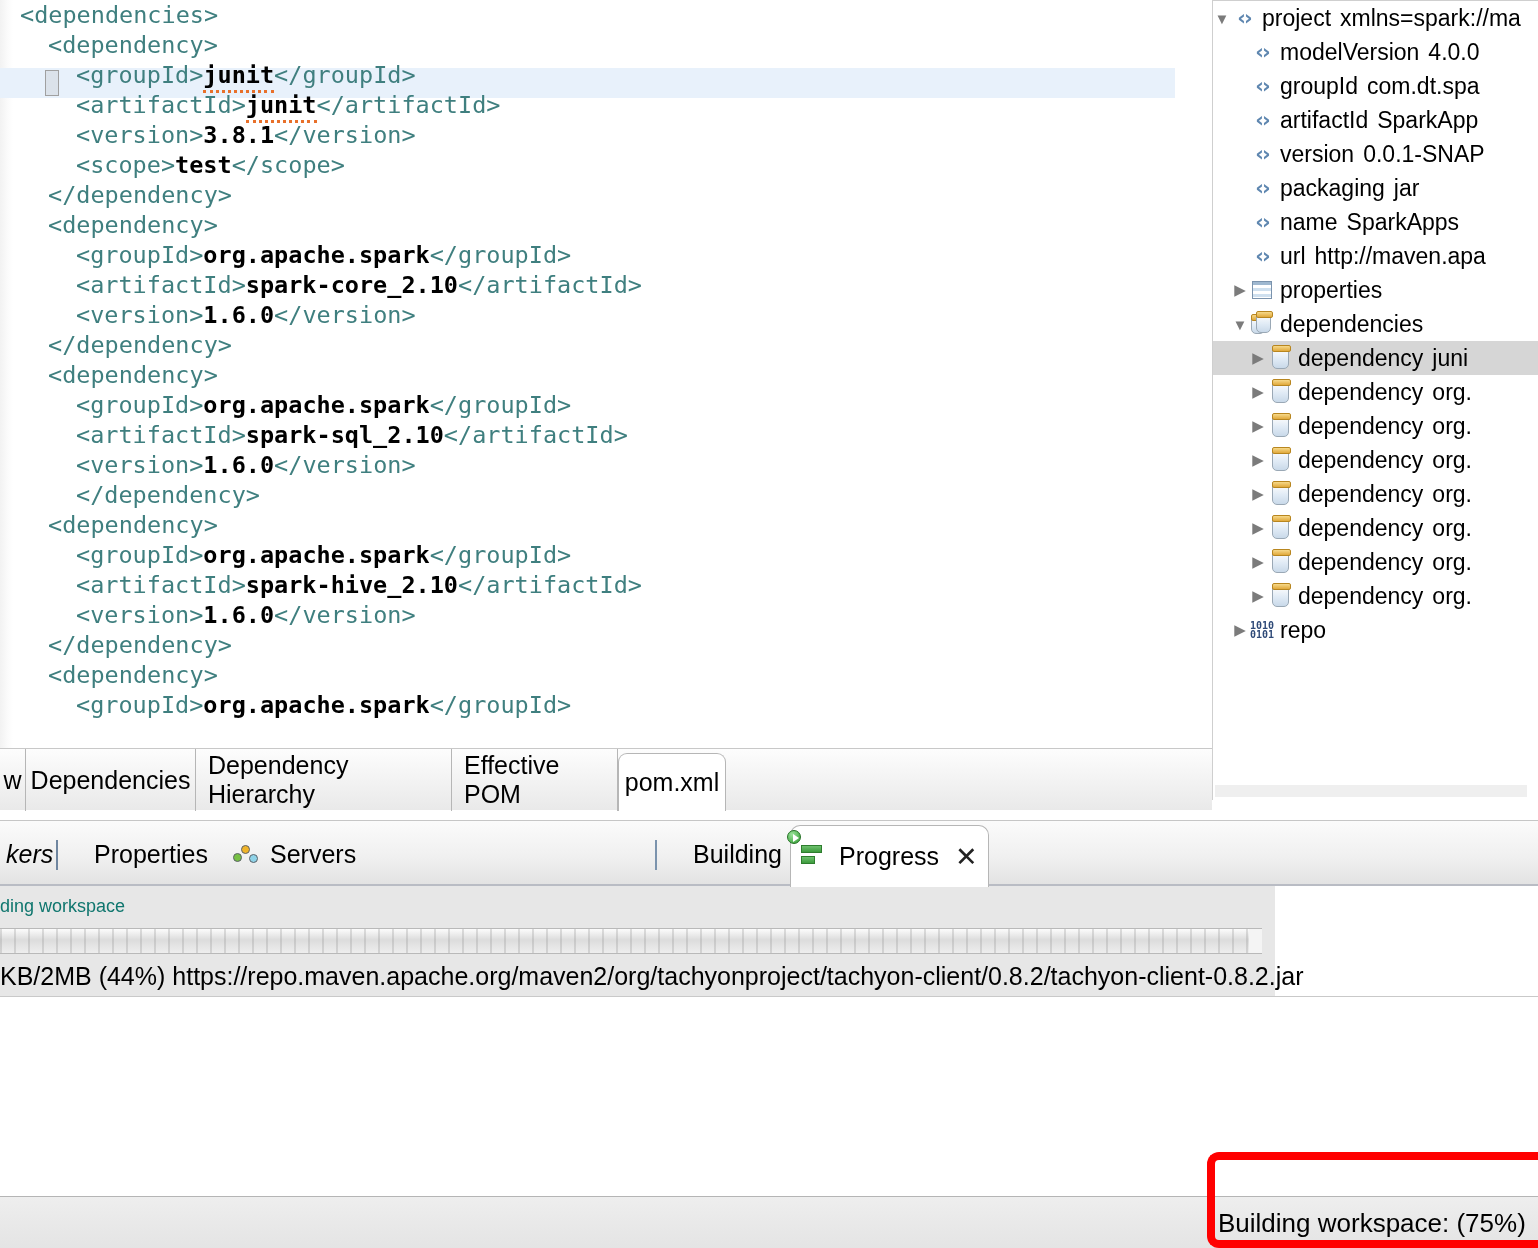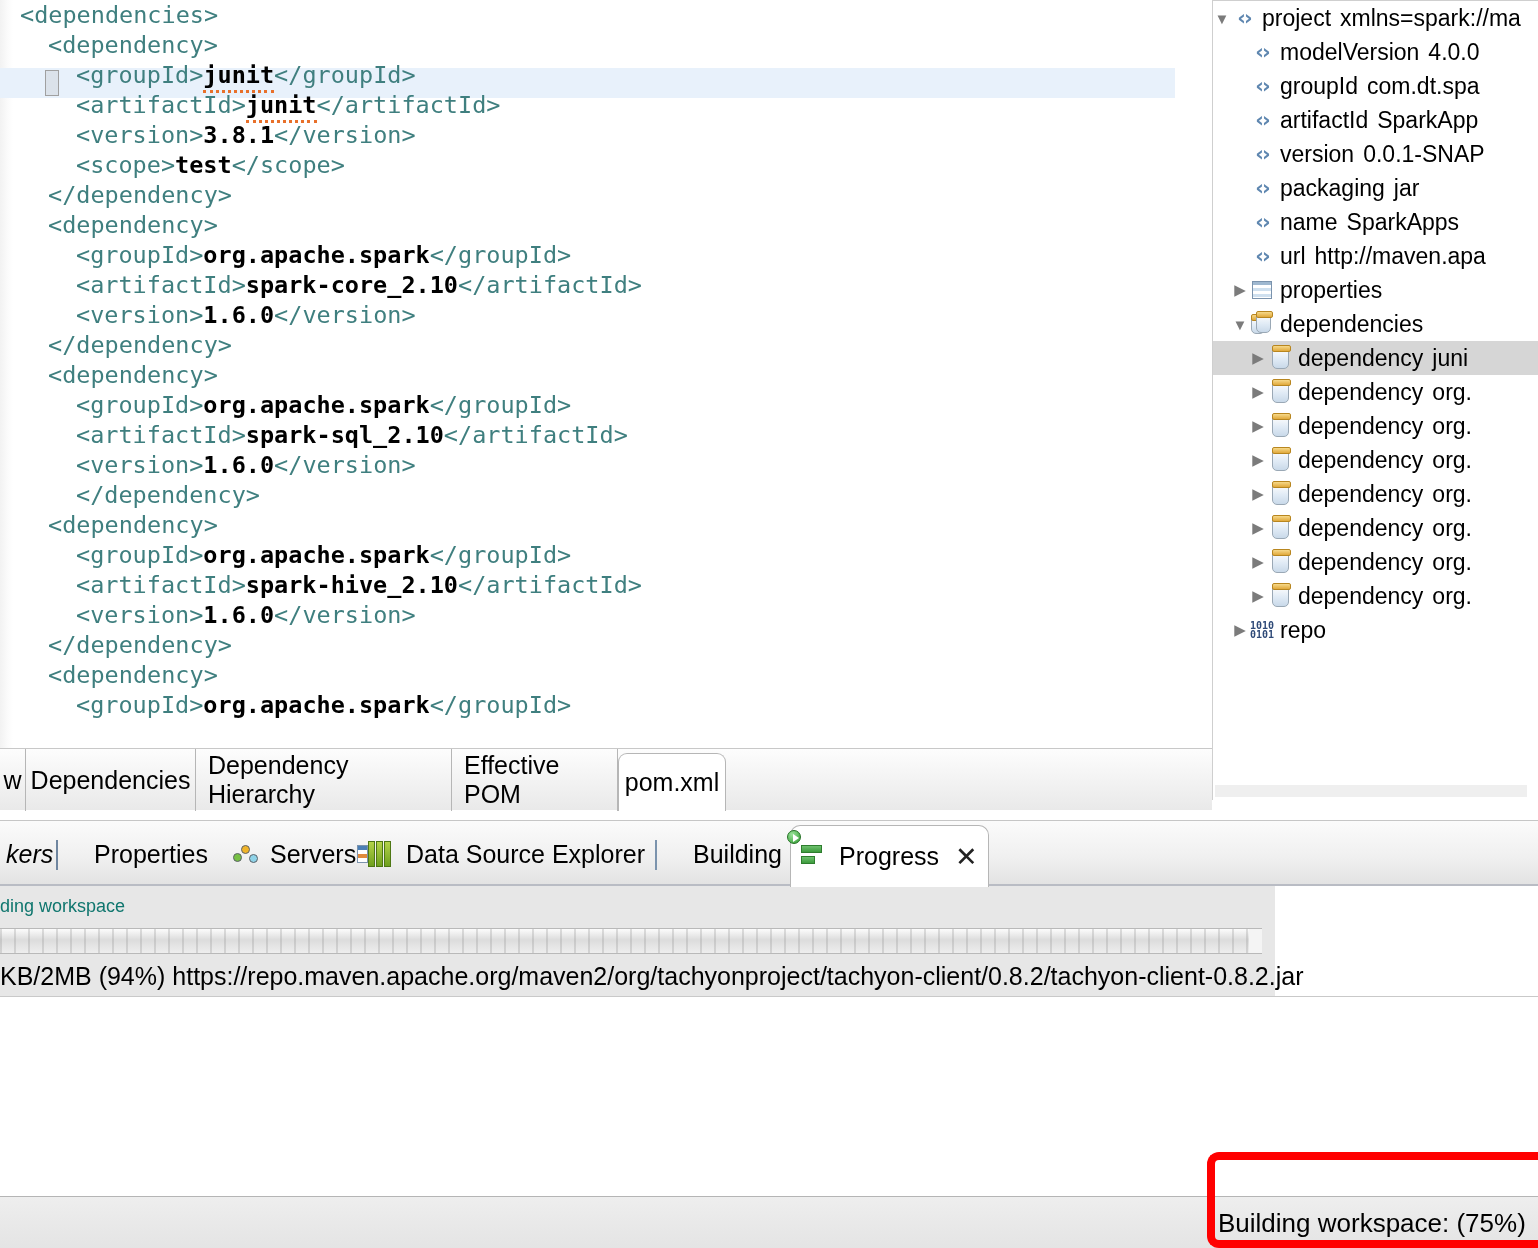--- a/index.html
+++ b/index.html
@@ -511,43 +511,39 @@
         <span class="ic-markers">kers</span>
       </div>
       <div class="vtab" style="left: 46px;">
         <span class="vicon"><span class="ic-properties"></span></span>
         <span>Properties</span>
       </div>
       <div class="vtab" style="left: 222px; align-items: center;">
         <span class="vicon"><span class="ic-servers"><i></i><i></i><i></i><b></b><b></b><b></b></span></span>
         <span>Servers</span>
       </div>
-      <div class="vtab" style="left: 358px;">
-        <span class="vicon"><span class="ic-datasource"><span class="leaf"></span><span class="leaf"></span><span class="leaf"></span><span class="chip"></span></span></span>
-        <span>Data Source Explorer</span>
-      </div>
       <div class="vtab" style="left: 645px;">
         <span class="vicon"><span class="ic-snippets"></span></span>
         <span>Building</span>
       </div>
       <div class="vtab active" style="left: 790px;">
         <span class="vicon"><span class="ic-progress"><span class="bar1"></span><span class="bar2"></span><span class="play"></span></span></span>
         <span>Progress</span>
         <span class="tab-close">✕</span>
       </div>
     </div>
   <div id="bottom-tabs-underline"></div>
 
   <div id="progress-view">
     <div id="progress-item">
       <div id="progress-title">ding workspace</div>
       <div id="pbar-outer">
         <div id="pbar-fill" style="width: 1249px;"></div>
       </div>
-      <div id="progress-detail">KB/2MB (94%) https://repo.maven.apache.org/maven2/org/tachyonproject/tachyon-client/0.8.2/tachyon-client-0.8.2.jar</div>
+      <div id="progress-detail">KB/2MB (44%) https://repo.maven.apache.org/maven2/org/tachyonproject/tachyon-client/0.8.2/tachyon-client-0.8.2.jar</div>
     </div>
     <div id="progress-sep"></div>
   </div>
 
   <div id="status-bar">
     <div id="status-text">Building workspace: (75%)</div>
   </div>
   <div id="red-highlight" style="border-color: rgb(255, 0, 0);"></div>
 
 </div>

